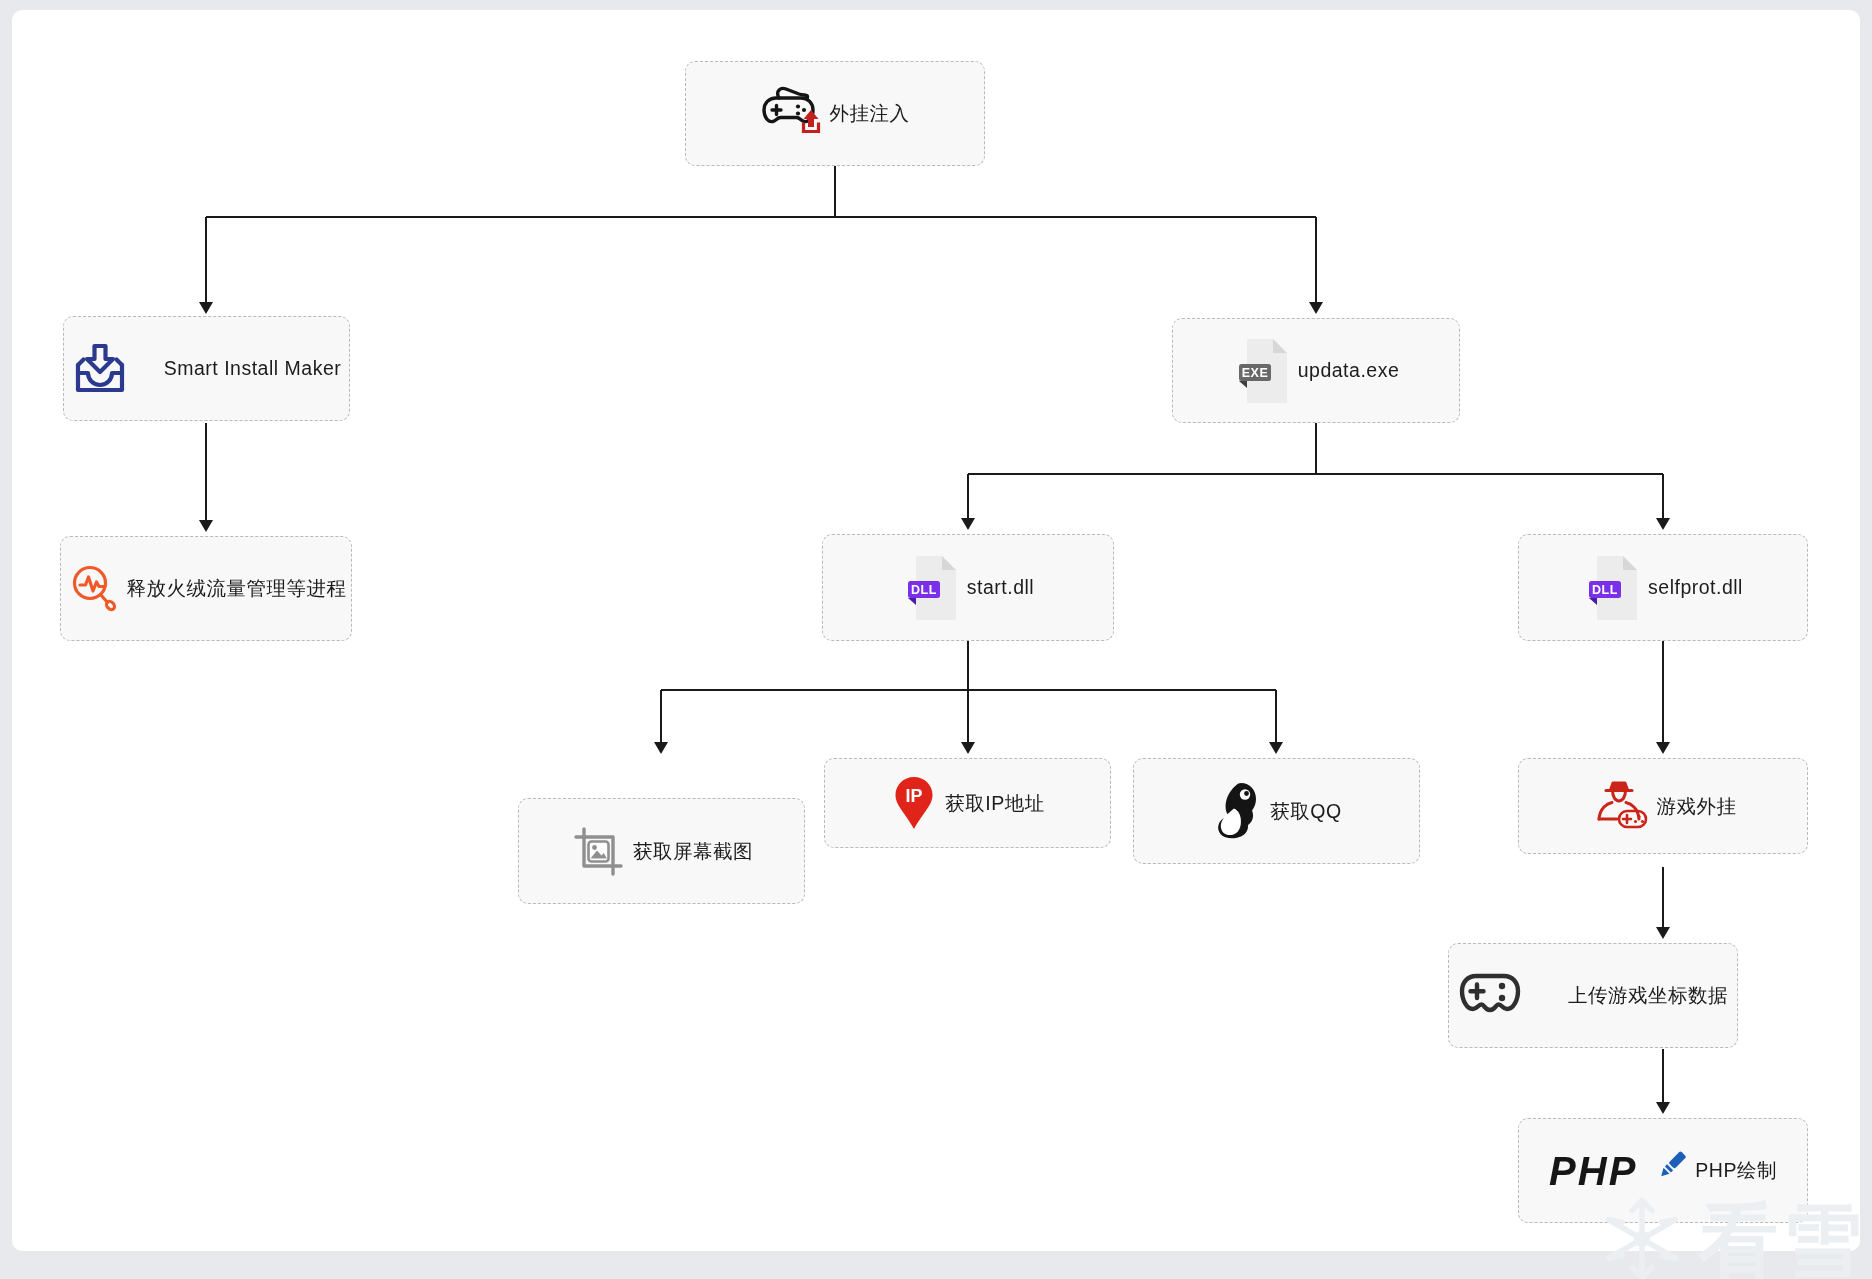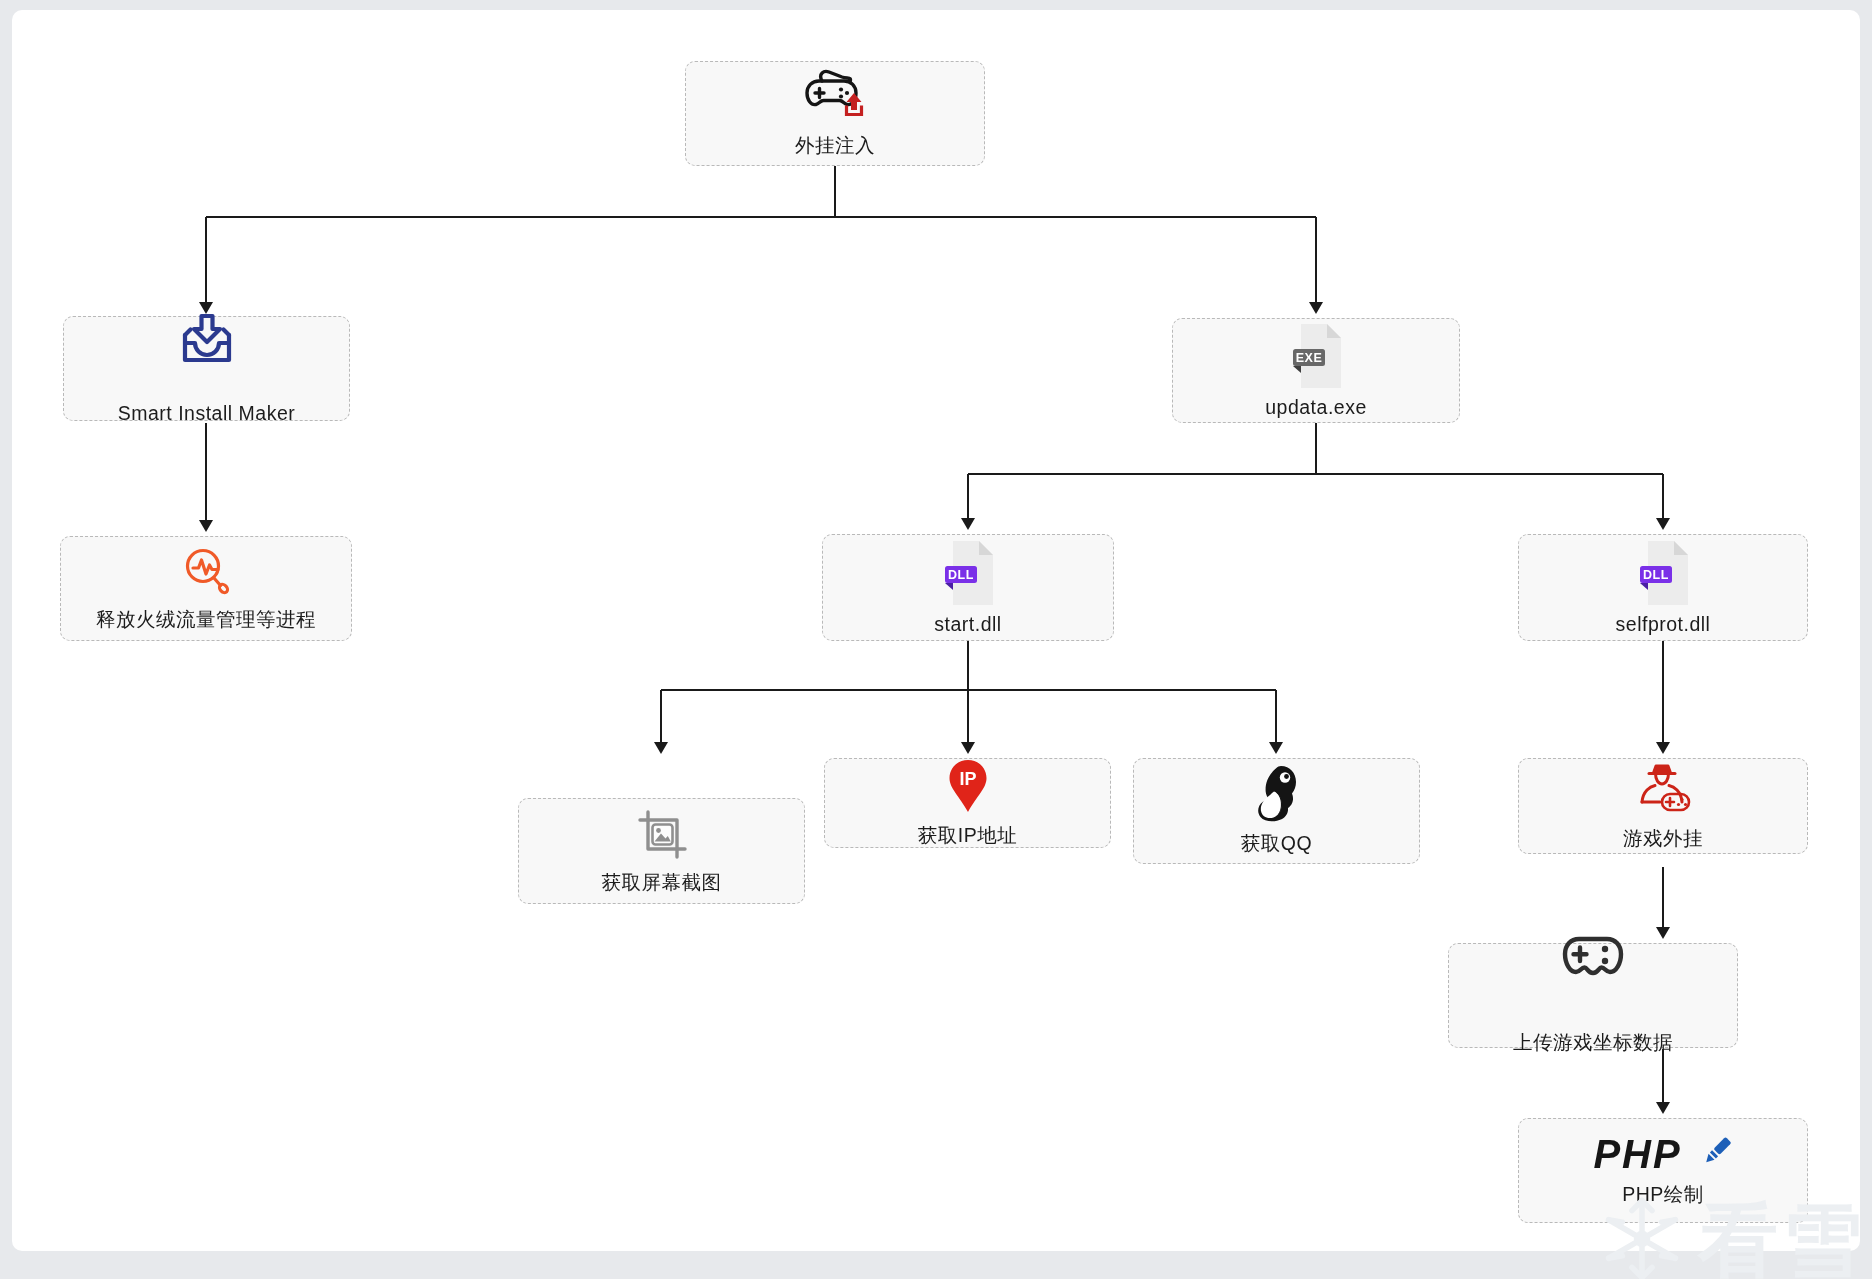--- a/index.html
+++ b/index.html
@@ -14,30 +14,30 @@
     background:#ffffff;border-radius:10px;
   }
   #edges{position:absolute;left:0;top:0;width:1872px;height:1279px;}
   .edge{stroke:#1a1a1a;stroke-width:2;fill:none;}
   #nodes{position:absolute;left:0;top:0;width:1872px;height:1279px;}
   .node{
     position:absolute;
     background:#f8f8f8;
     border:1.4px dashed #b9b9b9;
     border-radius:10px;
-    display:flex;flex-direction:column;
+    display:flex;flex-direction:row;
     align-items:center;justify-content:center;
     gap:7px;box-sizing:border-box;
   }
   .node-icon{display:flex;align-items:center;justify-content:center;line-height:0;}
   .node-label{
     font-size:19.5px;color:#1c1c1c;letter-spacing:0.5px;
     white-space:nowrap;
   }
-  .php-logo{display:flex;align-items:center;gap:19px;}
+  .php-logo{display:flex;align-items:flex-start;gap:19px;}
   .php-word{
     font-style:italic;font-weight:900;font-size:40px;line-height:40px;
     color:#161616;letter-spacing:2px;
   }
   #watermark{
     position:absolute;right:6px;bottom:-8px;
     display:flex;align-items:center;gap:12px;
     color:#eceff2;pointer-events:none;
   }
   #watermark .wm-text{

